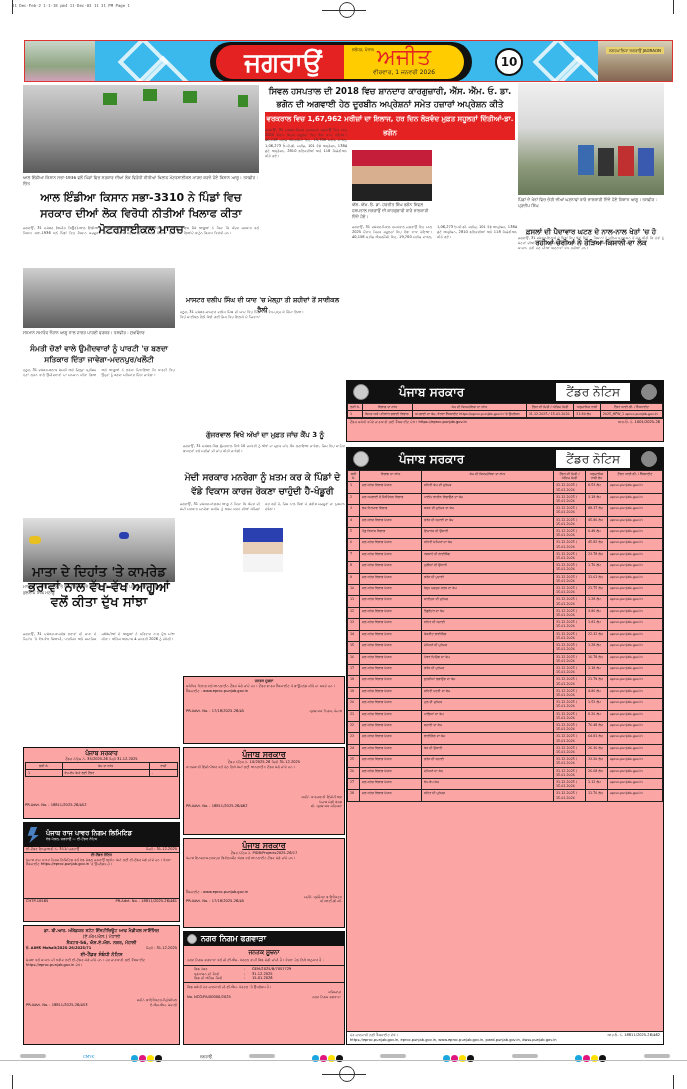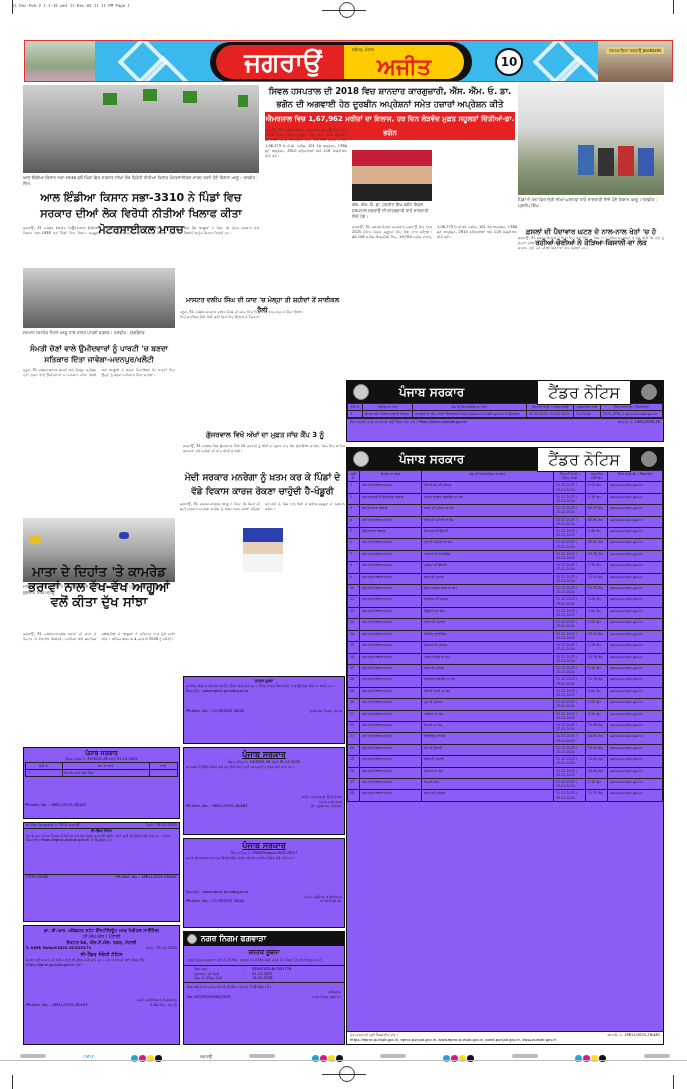--- a/index.html
+++ b/index.html
@@ -7,33 +7,33 @@
 .abs{position:absolute}
 .slug{left:12px;top:3px;font-size:4px;color:#555;font-family:"DejaVu Sans Mono",monospace}
 .reg{width:16px;height:16px;border:1px solid #333;border-radius:50%}
 .crossh{background:#333}
 .masthead{left:24px;top:40px;width:649px;height:42px;border:1px solid #d33;background:#3bb8ec;overflow:hidden}
 .mh-pic{position:absolute;top:0;width:70px;height:42px;background:linear-gradient(#c8d5c8,#8fa582 60%,#d9a0c0)}
 .mh-diam{position:absolute;top:3px;width:36px;height:36px;border:4px solid #fff;transform:rotate(45deg);opacity:.8}
 .mh-pill{position:absolute;left:185px;top:1px;width:262px;height:40px;border-radius:22px;background:#111;overflow:hidden}
 .mh-red{position:absolute;left:6px;top:3px;width:134px;height:34px;border-radius:17px 0 0 17px;background:#e52222;color:#fff;font-size:26px;font-weight:bold;text-align:center;line-height:34px}
 .mh-yel{position:absolute;left:134px;top:3px;width:120px;height:34px;border-radius:0 17px 17px 0;background:#ffcc00;text-align:center}
-.mh-ajit{font-size:22px;color:#e52222;font-weight:bold;line-height:22px;display:block;margin-top:11px}
+.mh-ajit{font-size:22px;color:#e52222;font-weight:normal;line-height:22px;display:block;margin-top:1px}
 .mh-date{font-size:6px;color:#222;display:block}
 .mh-city{font-size:4px;position:absolute;left:8px;top:2px}
 .pgno{position:absolute;left:470px;top:7px;width:28px;height:28px;border-radius:50%;background:#fff;border:2px solid #111;font-size:12px;font-weight:bold;text-align:center;line-height:24px}
 .photo{background:linear-gradient(135deg,#8c8c8c,#c9c9c9 40%,#6a6a6a 70%,#b5b5b5)}
 .caption{font-size:4.2px;line-height:6px;color:#222}
 .hl{font-weight:bold;text-align:center;color:#111}
 .body{font-size:3.6px;line-height:5.2px;color:#333;text-align:justify;column-gap:5px}
 .redbar{background:#e52222;color:#fff;font-size:7px;text-align:center;line-height:14px;font-weight:bold}
-.box{border:1px solid #111;background:#8b5cf6}
+.box{border:1px solid #111;background:#fca5a5}
 .tbar{background:#111;color:#fff;height:22px;display:flex;align-items:center;padding:0 6px;gap:10px}
 .tbar .gov{font-size:12px;font-weight:bold;flex:1;padding-left:20px}
-.tbar .tn{background:#fff;color:#111;font-size:16px;padding:2px 10px;border:1px solid #111}
+.tbar .tn{background:#fff;color:#111;font-size:12px;padding:2px 10px;border:1px solid #111}
 .emblem{width:16px;height:16px;border-radius:50%;background:#ccc;border:1px solid #888}
 table{border-collapse:collapse;width:100%}
 td,th{border:1px solid #222;font-size:3.3px;line-height:4.2px;padding:1px 2px;vertical-align:top;color:#222;font-weight:normal}
 th{text-align:center}
 .cmyk{display:inline-block;width:7px;height:7px;border-radius:50%}
 .grey{display:inline-block;width:26px;height:4px;border-radius:3px;background:#bbb}
 .small{font-size:3.6px;line-height:4.8px}
 </style>
 </head>
 <body>
@@ -91,21 +91,21 @@
 
 <div class="abs photo" style="left:23px;top:518px;width:152px;height:64px;background:linear-gradient(#e0e0e0,#a0a0a0 55%,#5a5a5a)">
   <div style="position:absolute;left:6px;top:18px;width:12px;height:8px;background:#e8c020;border-radius:4px"></div>
   <div style="position:absolute;left:96px;top:14px;width:10px;height:7px;background:#2a3fb0;border-radius:4px"></div>
 </div>
 <div class="abs caption" style="left:23px;top:584px;width:152px">ਮਾਤਾ ਦੇ ਅਕਾਲ ਚਲਾਣੇ 'ਤੇ ਦੁੱਖ ਸਾਂਝਾ ਕਰਦੇ ਹੋਏ ਕਾਮਰੇਡ ਭਰਾਵਾਂ ਨਾਲ ਪਤਵੰਤੇ ਸੱਜਣ। ਤਸਵੀਰ : ਕੁਲਦੀਪ ਸਿੰਘ ਮਠਾੜੂ</div>
 <div class="abs hl" style="left:23px;top:564px;width:152px;font-size:13px;line-height:15px">ਮਾਤਾ ਦੇ ਦਿਹਾਂਤ 'ਤੇ ਕਾਮਰੇਡ ਭਰਾਵਾਂ ਨਾਲ ਵੱਖ-ਵੱਖ ਆਗੂਆਂ ਵਲੋਂ ਕੀਤਾ ਦੁੱਖ ਸਾਂਝਾ</div>
 <div class="abs body" style="left:23px;top:632px;width:152px;height:64px;column-count:2;overflow:hidden">ਜਗਰਾਉਂ, 31 ਦਸੰਬਰ-ਕਾਮਰੇਡ ਭਰਾਵਾਂ ਦੀ ਮਾਤਾ ਦੇ ਦਿਹਾਂਤ 'ਤੇ ਵੱਖ-ਵੱਖ ਸਿਆਸੀ, ਧਾਰਮਿਕ ਅਤੇ ਸਮਾਜਿਕ ਜਥੇਬੰਦੀਆਂ ਦੇ ਆਗੂਆਂ ਨੇ ਪਰਿਵਾਰ ਨਾਲ ਦੁੱਖ ਸਾਂਝਾ ਕੀਤਾ। ਅੰਤਿਮ ਅਰਦਾਸ 4 ਜਨਵਰੀ 2026 ਨੂੰ ਹੋਵੇਗੀ।</div>
 
 <div class="abs hl" style="left:265px;top:85px;width:250px;font-size:8.5px;line-height:13px">ਸਿਵਲ ਹਸਪਤਾਲ ਦੀ 2018 ਵਿਚ ਸ਼ਾਨਦਾਰ ਕਾਰਗੁਜ਼ਾਰੀ, ਐੱਸ. ਐੱਮ. ਓ. ਡਾ. ਭਗੋਨ ਦੀ ਅਗਵਾਈ ਹੇਠ ਦੂਰਬੀਨ ਅਪ੍ਰੇਸ਼ਨਾਂ ਸਮੇਤ ਹਜ਼ਾਰਾਂ ਅਪ੍ਰੇਸ਼ਨ ਕੀਤੇ</div>
-<div class="abs redbar" style="left:265px;top:112px;width:250px">ਐਮਰਜਾਲ ਵਿਚ 1,67,962 ਮਰੀਜ਼ਾਂ ਦਾ ਇਲਾਜ, ਹਰ ਦਿਨ ਲੋੜਵੰਦ ਮੁਫ਼ਤ ਸਹੂਲਤਾਂ ਦਿੱਤੀਆਂ-ਡਾ. ਭਗੋਨ</div>
+<div class="abs redbar" style="left:265px;top:112px;width:250px">ਵਰਕਰਾਲ ਵਿਚ 1,67,962 ਮਰੀਜ਼ਾਂ ਦਾ ਇਲਾਜ, ਹਰ ਦਿਨ ਲੋੜਵੰਦ ਮੁਫ਼ਤ ਸਹੂਲਤਾਂ ਦਿੱਤੀਆਂ-ਡਾ. ਭਗੋਨ</div>
 <div class="abs body" style="left:265px;top:128px;width:82px;height:160px;overflow:hidden">ਜਗਰਾਉਂ, 31 ਦਸੰਬਰ-ਸਿਵਲ ਹਸਪਤਾਲ ਜਗਰਾਉਂ ਵਿਚ ਸਾਲ 2025 ਦੌਰਾਨ ਸਿਹਤ ਸਹੂਲਤਾਂ ਵਿਚ ਵੱਡਾ ਵਾਧਾ ਹੋਇਆ। 40,158 ਮਰੀਜ਼ ਐਮਰਜੈਂਸੀ ਵਿਚ, 19,700 ਮਰੀਜ਼ ਦਾਖਲ, 1,06,273 ਓ.ਪੀ.ਡੀ. ਮਰੀਜ਼, 101 ਵੱਡੇ ਅਪ੍ਰੇਸ਼ਨ, 1384 ਛੋਟੇ ਅਪ੍ਰੇਸ਼ਨ, 2810 ਡਲਿਵਰੀਆਂ ਅਤੇ 118 ਸਿਜ਼ੇਰੀਅਨ ਕੀਤੇ ਗਏ।</div>
 <div class="abs" style="left:352px;top:128px;width:82px;height:12px"></div>
 <div class="abs" style="left:352px;top:143px;width:80px;height:58px;background:linear-gradient(#fff 0,#fff 12%,#c41e3a 12%,#c41e3a 40%,#d8b090 40%,#d8b090 70%,#222 70%)"></div>
 <div class="abs caption" style="left:352px;top:202px;width:82px">ਐੱਸ. ਐੱਮ. ਓ. ਡਾ. ਹਰਜੀਤ ਸਿੰਘ ਭਗੋਨ ਸਿਵਲ ਹਸਪਤਾਲ ਜਗਰਾਉਂ ਦੀ ਕਾਰਗੁਜ਼ਾਰੀ ਬਾਰੇ ਜਾਣਕਾਰੀ ਦਿੰਦੇ ਹੋਏ।</div>
 <div class="abs body" style="left:352px;top:225px;width:165px;height:140px;column-count:2;overflow:hidden">ਜਗਰਾਉਂ, 31 ਦਸੰਬਰ-ਸਿਵਲ ਹਸਪਤਾਲ ਜਗਰਾਉਂ ਵਿਚ ਸਾਲ 2025 ਦੌਰਾਨ ਸਿਹਤ ਸਹੂਲਤਾਂ ਵਿਚ ਵੱਡਾ ਵਾਧਾ ਹੋਇਆ। 40,158 ਮਰੀਜ਼ ਐਮਰਜੈਂਸੀ ਵਿਚ, 19,700 ਮਰੀਜ਼ ਦਾਖਲ, 1,06,273 ਓ.ਪੀ.ਡੀ. ਮਰੀਜ਼, 101 ਵੱਡੇ ਅਪ੍ਰੇਸ਼ਨ, 1384 ਛੋਟੇ ਅਪ੍ਰੇਸ਼ਨ, 2810 ਡਲਿਵਰੀਆਂ ਅਤੇ 118 ਸਿਜ਼ੇਰੀਅਨ ਕੀਤੇ ਗਏ।</div>
 
 <div class="abs photo" style="left:518px;top:83px;width:146px;height:112px;background:linear-gradient(#f0f0f0,#d8d8d8 40%,#8c9a7a 75%,#6a7a5a)">
   <div style="position:absolute;left:60px;top:62px;width:16px;height:30px;background:#3a6ab0"></div>
   <div style="position:absolute;left:80px;top:65px;width:16px;height:28px;background:#333"></div>
   <div style="position:absolute;left:100px;top:63px;width:16px;height:30px;background:#c03030"></div>
@@ -491,20 +491,27 @@
           <td>1</td>
           <td>ਵੱਖ-ਵੱਖ ਕੰਮਾਂ ਲਈ ਟੈਂਡਰ</td>
           <td>-</td>
         </tr>
       </tbody>
   </table>
   <div class="small" style="margin-top:26px">PR-Advt. No. : 18811/2025-26/452</div>
 </div>
 
 <div class="abs box" style="left:23px;top:822px;width:157px;height:100px">
+  <div style="background:#111;color:#fff;display:flex;align-items:center;padding:2px;gap:4px;height:24px">
+    <span style="width:16px;height:16px;background:#4a7fc0;clip-path:polygon(30% 0,70% 0,50% 50%,80% 50%,20% 100%,40% 55%,10% 55%)"></span>
+    <span>
+        <span style="font-size:6.5px;font-weight:bold;display:block">ਪੰਜਾਬ ਰਾਜ ਪਾਵਰ ਨਿਗਮ ਲਿਮਿਟਿਡ</span>
+        <span style="font-size:3.5px;display:block">ਵੰਡ ਮੰਡਲ, ਜਗਰਾਉਂ — ਈ-ਟੈਂਡਰ ਨੋਟਿਸ</span>
+      </span>
+  </div>
   <div class="small" style="display:flex;padding:0 2px;border-bottom:1px solid #222">
       <span style="flex:1">ਈ-ਟੈਂਡਰ ਇਨਕੁਆਰੀ ਨੰ. 311/ ਜਗਰਾਉਂ</span>
       <span>ਮਿਤੀ : 31.12.2025</span>
     </div>
   <div class="small" style="text-align:center;font-weight:bold">ਈ-ਟੈਂਡਰ ਨੋਟਿਸ</div>
   <div class="small" style="padding:0 2px;height:40px;overflow:hidden">ਪੰਜਾਬ ਰਾਜ ਪਾਵਰ ਨਿਗਮ ਲਿਮਿਟਿਡ ਵਲੋਂ ਵੰਡ ਮੰਡਲ ਜਗਰਾਉਂ ਅਧੀਨ ਕੰਮਾਂ ਲਈ ਈ-ਟੈਂਡਰ ਮੰਗੇ ਜਾਂਦੇ ਹਨ। ਵੇਰਵਾ ਵੈੱਬਸਾਈਟ https://eproc.punjab.gov.in 'ਤੇ ਉਪਲੱਬਧ ਹੈ।</div>
   <div class="small" style="display:flex;padding:0 2px;border-top:1px solid #222">
       <span style="flex:1">CHTP-10565</span>
       <span>PR-Advt. No. : 18811/2025-26/461</span>
     </div>

